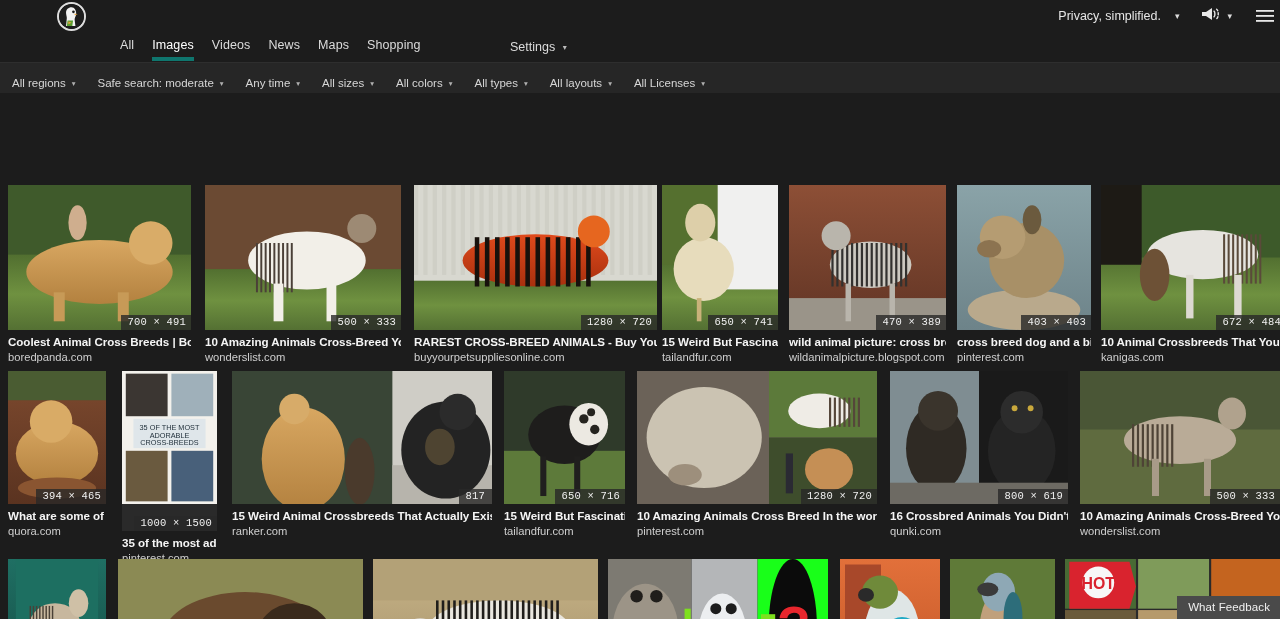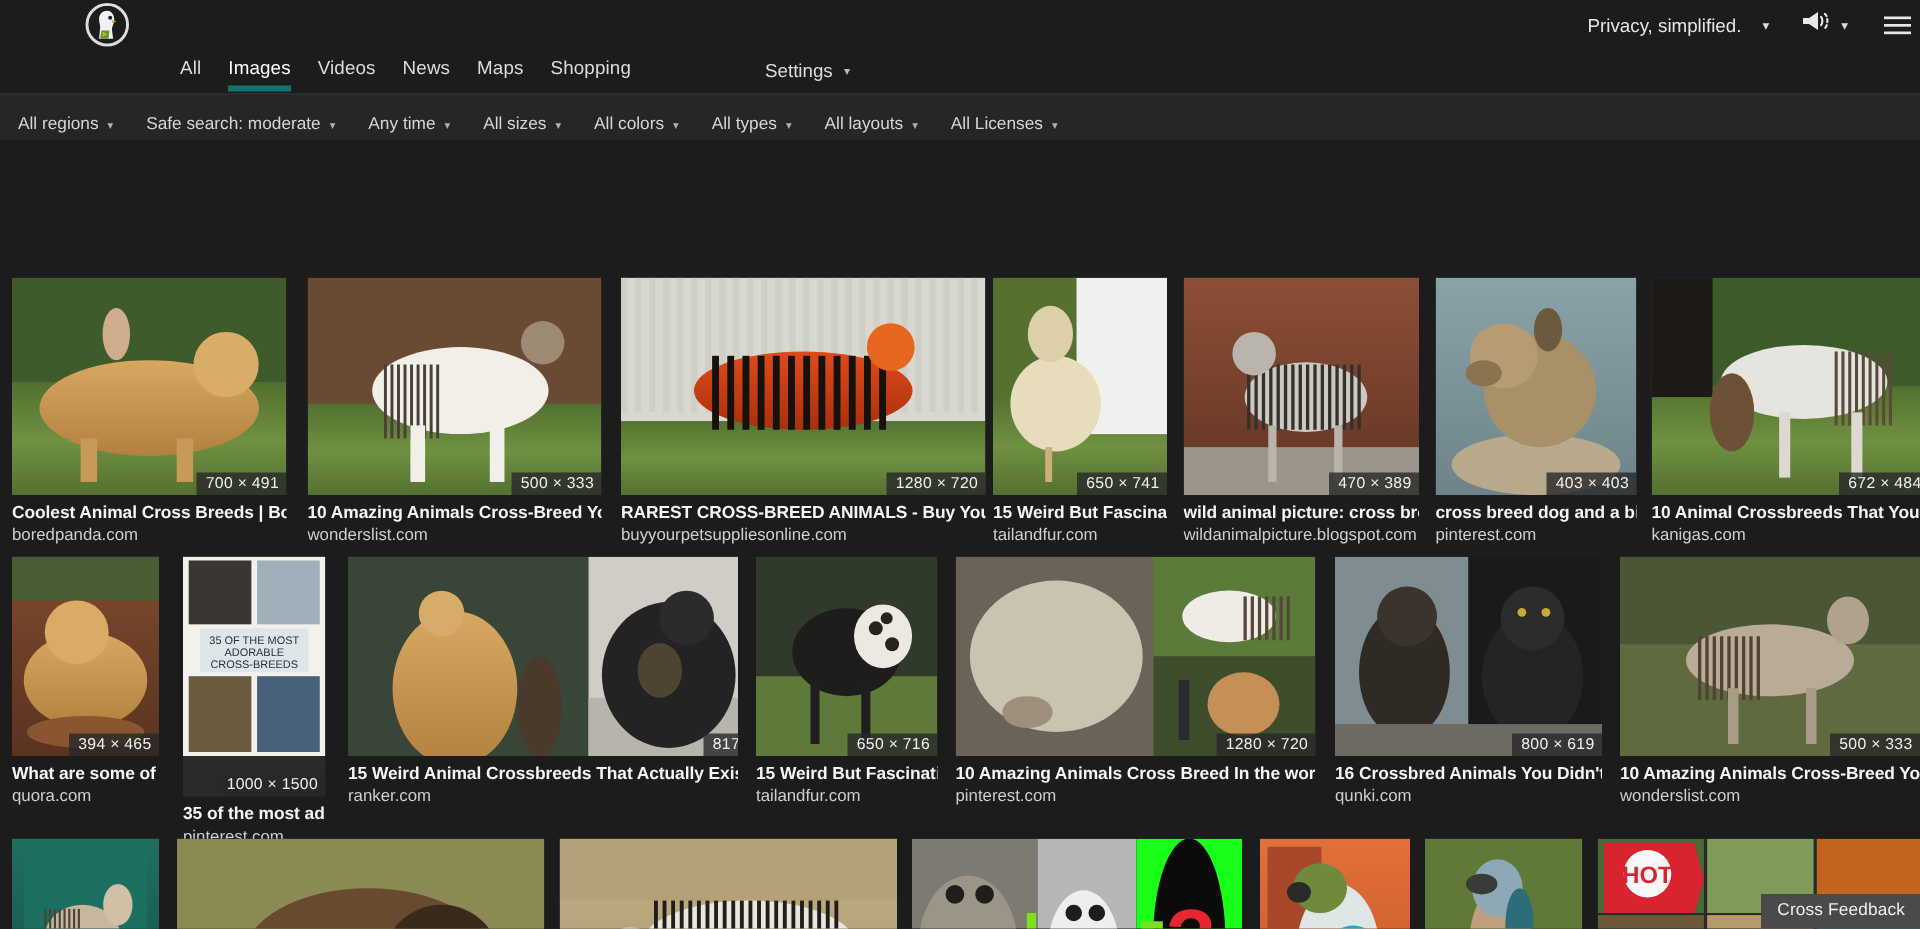--- a/index.html
+++ b/index.html
@@ -114,21 +114,21 @@
   }
   .thumb .art { position:absolute; inset:0; }
   .dims {
     position: absolute; right: 0px; bottom: 0px;
     background: rgba(40,40,40,0.80);
     color: #f0f0f0;
     font-size: 10.5px;
     padding: 1px 5px 2px 6px;
     letter-spacing: .2px;
     white-space: nowrap;
-    font-family: Liberation Sans, sans-serif;
+    font-family: Liberation Mono, monospace;
   }
   .cap-title {
     color: #f5f5f5; font-size: 11.6px; font-weight: bold;
     margin-top: 5px; white-space: nowrap; overflow: hidden;
     cursor: pointer; letter-spacing: -0.05px;
   }
   .cap-src {
     color: #cfcfcf; font-size: 11.2px; margin-top: 3px;
     white-space: nowrap; overflow: hidden; cursor: pointer;
   }
@@ -717,21 +717,21 @@
        <rect x="146.20000000000002" y="93.84" width="68.8" height="44.160000000000004" fill="#cfc6b4"></rect>
        <path d="M4.3 2.7600000000000002 L64.5 2.7600000000000002 L70.95 27.6 L64.5 49.68 L4.3 49.68 Z" fill="#d9232e"></path>
        <circle cx="33.325" cy="23.46" r="15.870000000000001" fill="#f7f7f7"></circle>
        <text x="33.325" y="29.669999999999998" font-size="15.870000000000001" fill="#d9232e" text-anchor="middle" font-family="Liberation Sans" font-weight="bold">HOT</text>
           </svg>
         </div>
       </div>
     </div>
   </div>
 
-<div class="feedback">Cross Feedback</div>
+<div class="feedback">What Feedback</div>
 
 <svg width="0" height="0" style="position:absolute">
   <defs>
     <linearGradient id="g-grass" x1="0" y1="0" x2="0" y2="1">
       <stop offset="0%" stop-color="#4e6b2e"></stop>
         <stop offset="55%" stop-color="#6f9140"></stop>
         <stop offset="100%" stop-color="#547033"></stop>
     </linearGradient>
     <linearGradient id="g-tan" x1="0" y1="0" x2="0" y2="1">
       <stop offset="0%" stop-color="#d8a761"></stop>

